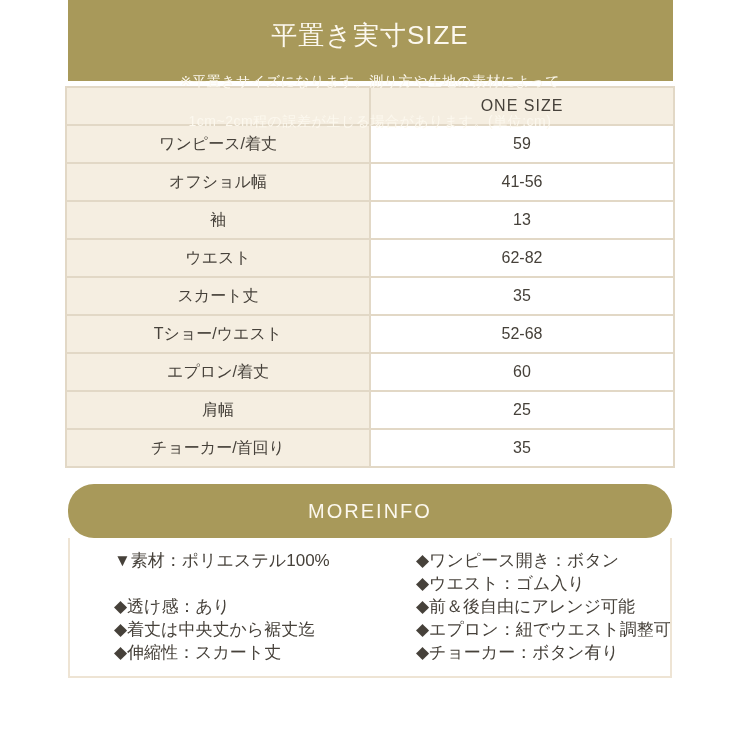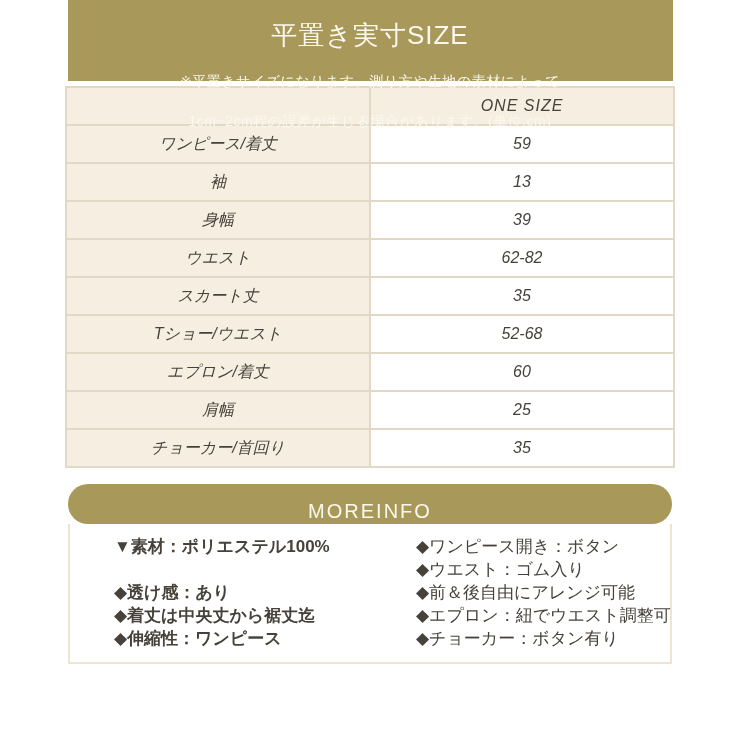--- a/index.html
+++ b/index.html
@@ -31,58 +31,58 @@
   .size-header .title{
     font-size:26px;font-weight:400;line-height:31px;letter-spacing:1px;
   }
   .size-header .note{
     font-size:14px;font-weight:400;line-height:20px;letter-spacing:.5px;margin-top:20px;
   }
 
   
   table.size-table{
     width:610px;margin:5px auto 16px;
-    border-collapse:collapse;table-layout:fixed;font-style:italic;
+    border-collapse:collapse;table-layout:fixed;
   }
   table.size-table td,
   table.size-table th{
     border:2px solid var(--border);
     height:38px;
     text-align:center;vertical-align:middle;
     font-size:16px;font-weight:400;
     color:var(--ink);
   }
   .corner-cell{background:var(--cream);}
   th.onesize-cell{
     background:var(--cream);
     font-size:21px;letter-spacing:1px;font-weight:400;
   }
   td.label-cell{background:var(--cream);}
   td.value-cell{background:#ffffff;}
 
   
   .moreinfo-banner{
-    width:604px;height:40px;margin:16px auto 0;
+    width:604px;height:54px;margin:16px auto 0;
     background:var(--olive);
     color:var(--light);
     text-align:center;line-height:54px;
     font-size:20px;letter-spacing:2px;font-weight:400;border-radius:26px;
   }
 
   
   .details-box{
     width:604px;min-height:132px;margin:0 auto;
     background:#fff;
     border:2px solid var(--box-border);
     border-top:none;
     display:flex;
     padding:11px 6px 12px 44px;
   }
   .details-box ul{list-style:none;}
-  .details-col-left{width:302px;flex:0 0 302px;font-weight:bold;}
+  .details-col-left{width:302px;flex:0 0 302px;}
   .details-col-right{flex:1;}
   .details-box li{
     font-size:17px;line-height:23px;
     white-space:nowrap;
     color:var(--ink);
   }
   .details-box li.blank{height:23px;}
 </style>
 </head>
 <body>
@@ -101,26 +101,26 @@
         <th class="corner-cell"></th>
         <th class="onesize-cell">ONE SIZE</th>
       </tr>
     </thead>
     <tbody>
         <tr>
           <td class="label-cell">ワンピース/着丈</td>
           <td class="value-cell">59</td>
         </tr>
         <tr>
+          <td class="label-cell">オフショル幅</td>
+          <td class="value-cell">41-56</td>
+        </tr>
+        <tr>
           <td class="label-cell">袖</td>
           <td class="value-cell">13</td>
-        </tr>
-        <tr>
-          <td class="label-cell">身幅</td>
-          <td class="value-cell">39</td>
         </tr>
         <tr>
           <td class="label-cell">ウエスト</td>
           <td class="value-cell">62-82</td>
         </tr>
         <tr>
           <td class="label-cell">スカート丈</td>
           <td class="value-cell">35</td>
         </tr>
         <tr>
@@ -145,21 +145,21 @@
   <div class="moreinfo-banner">
     <span>MOREINFO</span>
   </div>
 
   <div class="details-box">
     <ul class="details-col-left">
         <li>▼素材：ポリエステル100%</li>
         <li class="blank"></li>
         <li>◆透け感：あり</li>
         <li>◆着丈は中央丈から裾丈迄</li>
-        <li>◆伸縮性：ワンピース</li>
+        <li>◆伸縮性：スカート丈</li>
       </ul>
     <ul class="details-col-right">
         <li>◆ワンピース開き：ボタン</li>
         <li>◆ウエスト：ゴム入り</li>
         <li>◆前＆後自由にアレンジ可能</li>
         <li>◆エプロン：紐でウエスト調整可</li>
         <li>◆チョーカー：ボタン有り</li>
       </ul>
   </div>
 

